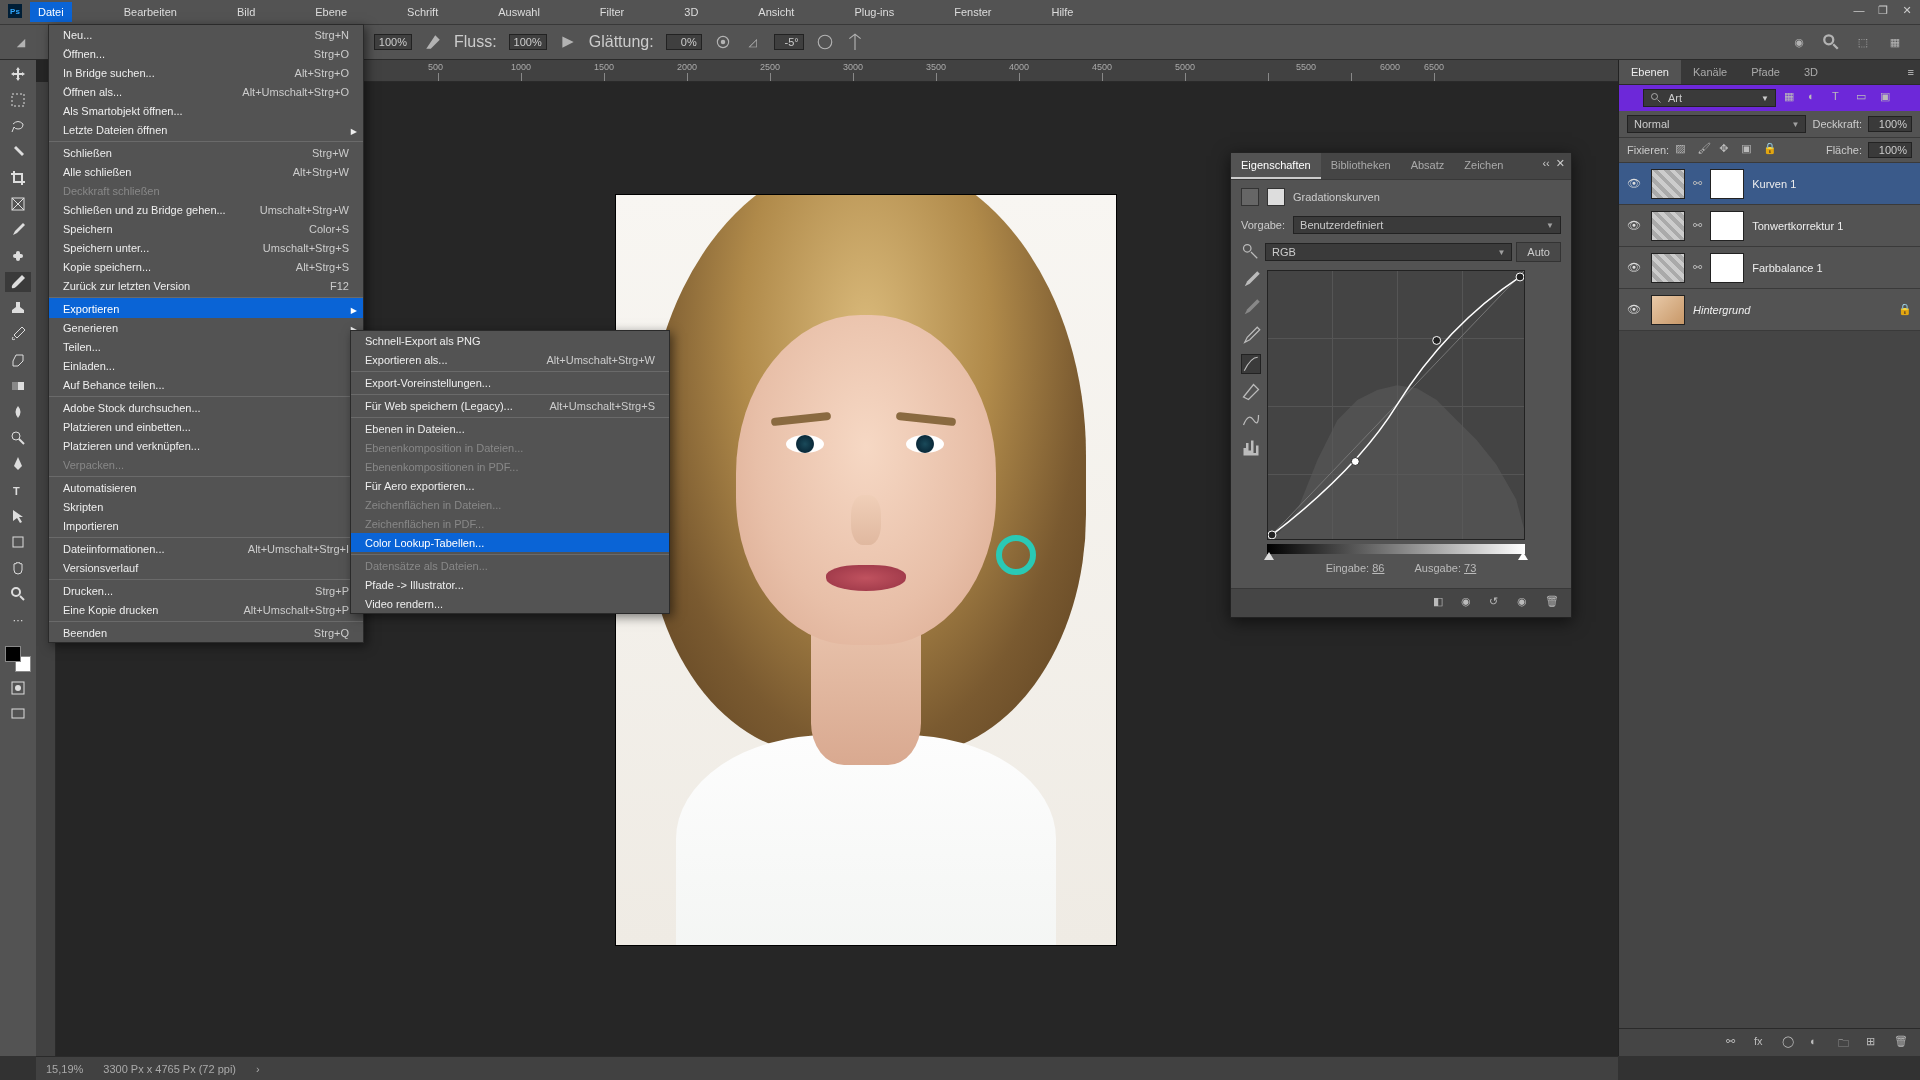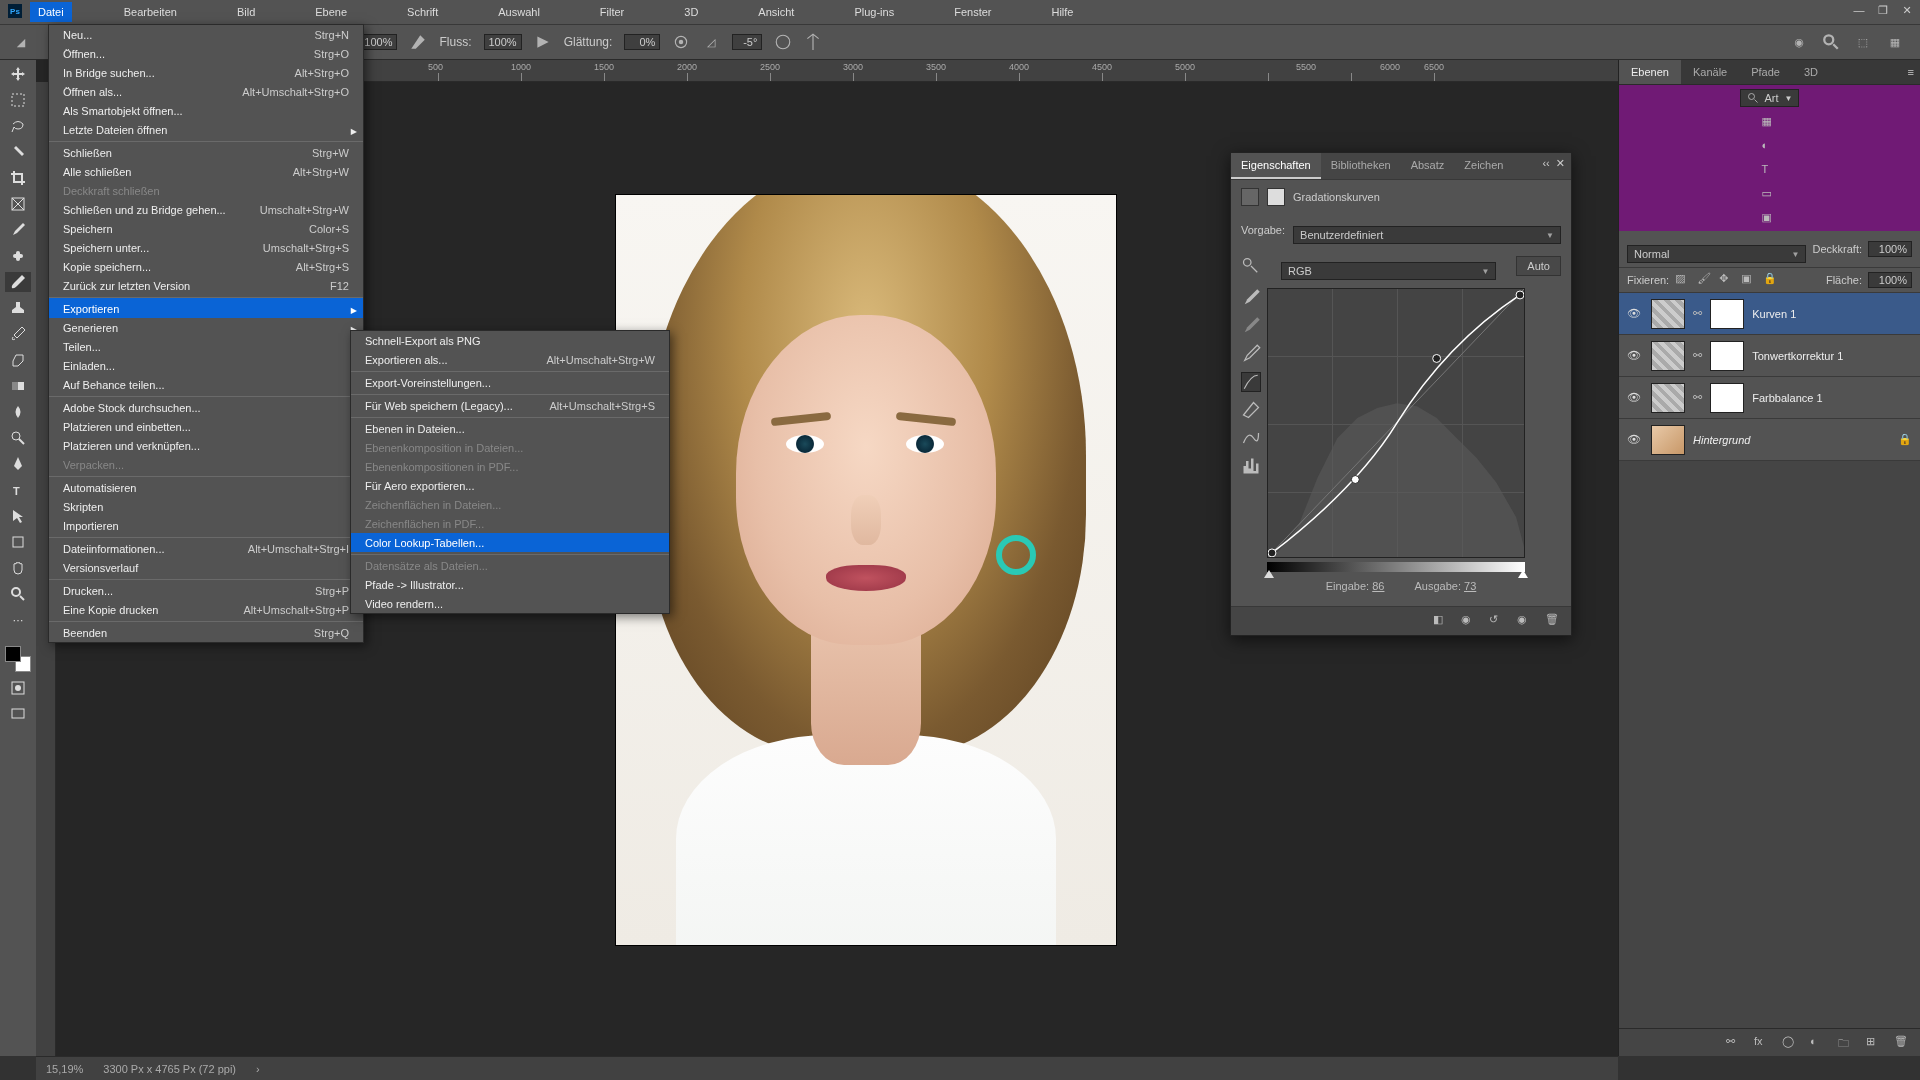--- a/index.html
+++ b/index.html
@@ -8,21 +8,21 @@
 
 .menubar { height: 24px; background: #535353; display: flex; align-items: center; padding-left: 30px; gap: 2px; }
 .menubar .logo { position: absolute; left: 8px; top: 4px; width: 14px; height: 14px; background: #001e36; display:flex; align-items:center; justify-content:center; color:#31a8ff; font-size:8px; font-weight:bold; }
 .menu-item { padding: 4px 8px; color: #ddd; cursor: pointer; }
 .menu-item.active { background: #0a64d6; color: #fff; }
 .win-controls { position: absolute; right: 6px; top: 4px; display: flex; gap: 10px; }
 .win-btn { width: 14px; height: 14px; color: #ccc; text-align: center; cursor: pointer; }
 
 
 .optionsbar { height: 36px; background: #535353; border-top: 1px solid #383838; border-bottom: 1px solid #2a2a2a; display: flex; align-items: center; padding-left: 12px; gap: 12px; color: #ccc; }
-.opt-label { font-size: 12px; }
+.opt-label { font-size: 16px; }
 .opt-val { background: #3f3f3f; border: 1px solid #222; padding: 1px 4px; min-width: 36px; text-align: right; }
 .opt-icon { width: 18px; height: 18px; display: flex; align-items: center; justify-content: center; opacity: .8; cursor: pointer; }
 .right-icons { margin-left: auto; display: flex; gap: 14px; padding-right: 16px; }
 
 
 .tools { position: absolute; left: 0; top: 60px; width: 36px; bottom: 24px; background: #535353; display: flex; flex-direction: column; align-items: center; padding-top: 4px; gap: 6px; }
 .tool { width: 26px; height: 20px; display:flex; align-items:center; justify-content:center; color:#ddd; cursor:pointer; }
 .tool svg { width: 16px; height: 16px; }
 .swatches { margin-top: 10px; position: relative; width: 26px; height: 26px; }
 .sw-fg { position: absolute; width: 16px; height: 16px; background: #000; border: 1px solid #888; top: 0; left: 0; }
@@ -61,21 +61,21 @@
 
 
 .float-panel { position: absolute; left: 1230px; top: 152px; width: 342px; background: #535353; border: 1px solid #222; box-shadow: 0 4px 16px rgba(0,0,0,.6); }
 .fp-tabs { display: flex; border-bottom: 1px solid #383838; background: #454545; }
 .fp-tab { padding: 6px 10px; color: #aaa; cursor: pointer; }
 .fp-tab.active { color: #fff; border-bottom: 2px solid #ccc; background:#535353;}
 .fp-close { margin-left: auto; display: flex; gap: 6px; padding: 4px 6px; }
 .fp-body { padding: 8px 10px 14px; }
 .fp-header { display: flex; align-items: center; gap: 8px; margin-bottom: 10px; }
 .fp-icon { width: 18px; height: 18px; background: #666; border:1px solid #333; }
-.fp-select { background: #3a3a3a; border: 1px solid #222; color: #ccc; padding: 2px 6px; flex: 1; display:flex; justify-content:space-between; align-items:center;margin-top:10px; }
+.fp-select { background: #3a3a3a; border: 1px solid #222; color: #ccc; padding: 2px 6px; flex: 1; display:flex; justify-content:space-between; align-items:center; }
 .fp-select .chev { font-size:8px; opacity:.7;}
 .curve-area { display: flex; gap: 6px; }
 .curve-tools { display: flex; flex-direction: column; gap: 8px; }
 .curve-tool { width: 20px; height: 20px; display:flex; align-items:center; justify-content:center; color:#bbb; cursor:pointer; }
 .curve-tool.active { background:#3a3a3a; border:1px solid #222;}
 .curve-graph { width: 258px; height: 270px; background: #444; border: 1px solid #222; position: relative; }
 .curve-graph::before { content:""; position:absolute; inset:0; background:
   repeating-linear-gradient(to right, transparent 0 64px, #555 64px 65px),
   repeating-linear-gradient(to bottom, transparent 0 67px, #555 67px 68px); }
 .curve-line { position:absolute; inset:0; }
@@ -84,21 +84,21 @@
 .grad-bar { height:10px; margin-top:4px; background:linear-gradient(to right,#000,#fff); position:relative;}
 .grad-slider { position:absolute; bottom:-6px; width:0; height:0; border-left:5px solid transparent; border-right:5px solid transparent; border-bottom:8px solid #ddd;}
 .fp-footer { display:flex; justify-content:flex-end; gap:12px; padding:6px 10px; border-top:1px solid #383838; background:#454545;}
 .fp-footer .ico { width:16px; height:16px; color:#bbb; cursor:pointer; }
 
 
 .rightdock { position: absolute; right: 0; top: 60px; width: 302px; bottom: 24px; background: #454545; border-left: 1px solid #222; }
 .rd-tabs { display: flex; border-bottom: 1px solid #2a2a2a; background:#383838;}
 .rd-tab { padding: 6px 12px; color: #aaa; cursor:pointer; }
 .rd-tab.active { background:#535353; color:#eee; }
-.rd-row { display:flex; align-items:center; gap:8px; padding:4px 24px; background:#701a75;flex-direction:column;}
+.rd-row { display:flex; align-items:center; gap:8px; padding:4px 24px; background:#6d28d9;}
 .rd-search { flex:1; background:#3a3a3a; border:1px solid #222; color:#ccc; padding:2px 6px; display:flex; align-items:center; gap:6px;}
 .rd-icon { width:16px; height:16px; color:#bbb; cursor:pointer; }
 .layer-list { background:#454545; }
 .layer { display:flex; align-items:center; height:42px; border-bottom:1px solid #3a3a3a; background:#535353; padding:0 8px; gap:8px;}
 .layer.selected { background:#3a5a8a;}
 .eye-i { width:16px; color:#ddd; cursor:pointer;}
 .layer .thumb { width:34px; height:30px; border:1px solid #222; background:#ddd; }
 .layer .thumb.adj { background:repeating-linear-gradient(45deg,#ccc 0 4px,#aaa 4px 8px);}
 .layer .mask { width:34px; height:30px; border:1px solid #222; background:#fff; }
 .layer .name { color:#eee; font-style:normal;}
@@ -556,21 +556,21 @@
       <div class="fp-icon" style="background:#ddd"></div>
       <span>Gradationskurven</span>
     </div>
     <div style="display:flex; align-items:center; gap:8px; margin-bottom:8px;">
       <span>Vorgabe:</span>
       <div class="fp-select">
           <span>Benutzerdefiniert</span>
           <span class="chev">▼</span>
         </div>
     </div>
-    <div style="display:flex; align-items:center; gap:20px; margin-bottom:8px;">
+    <div style="display:flex; align-items:center; gap:4px; margin-bottom:8px;">
       <div class="curve-tool">
           <svg viewBox="0 0 16 16">
             <circle cx="5" cy="5" r="3" fill="none" stroke="currentColor"></circle>
             <path d="M8 8 L13 13" stroke="currentColor"></path>
           </svg>
         </div>
       <div class="fp-select">
           <span>RGB</span>
           <span class="chev">▼</span>
         </div>

